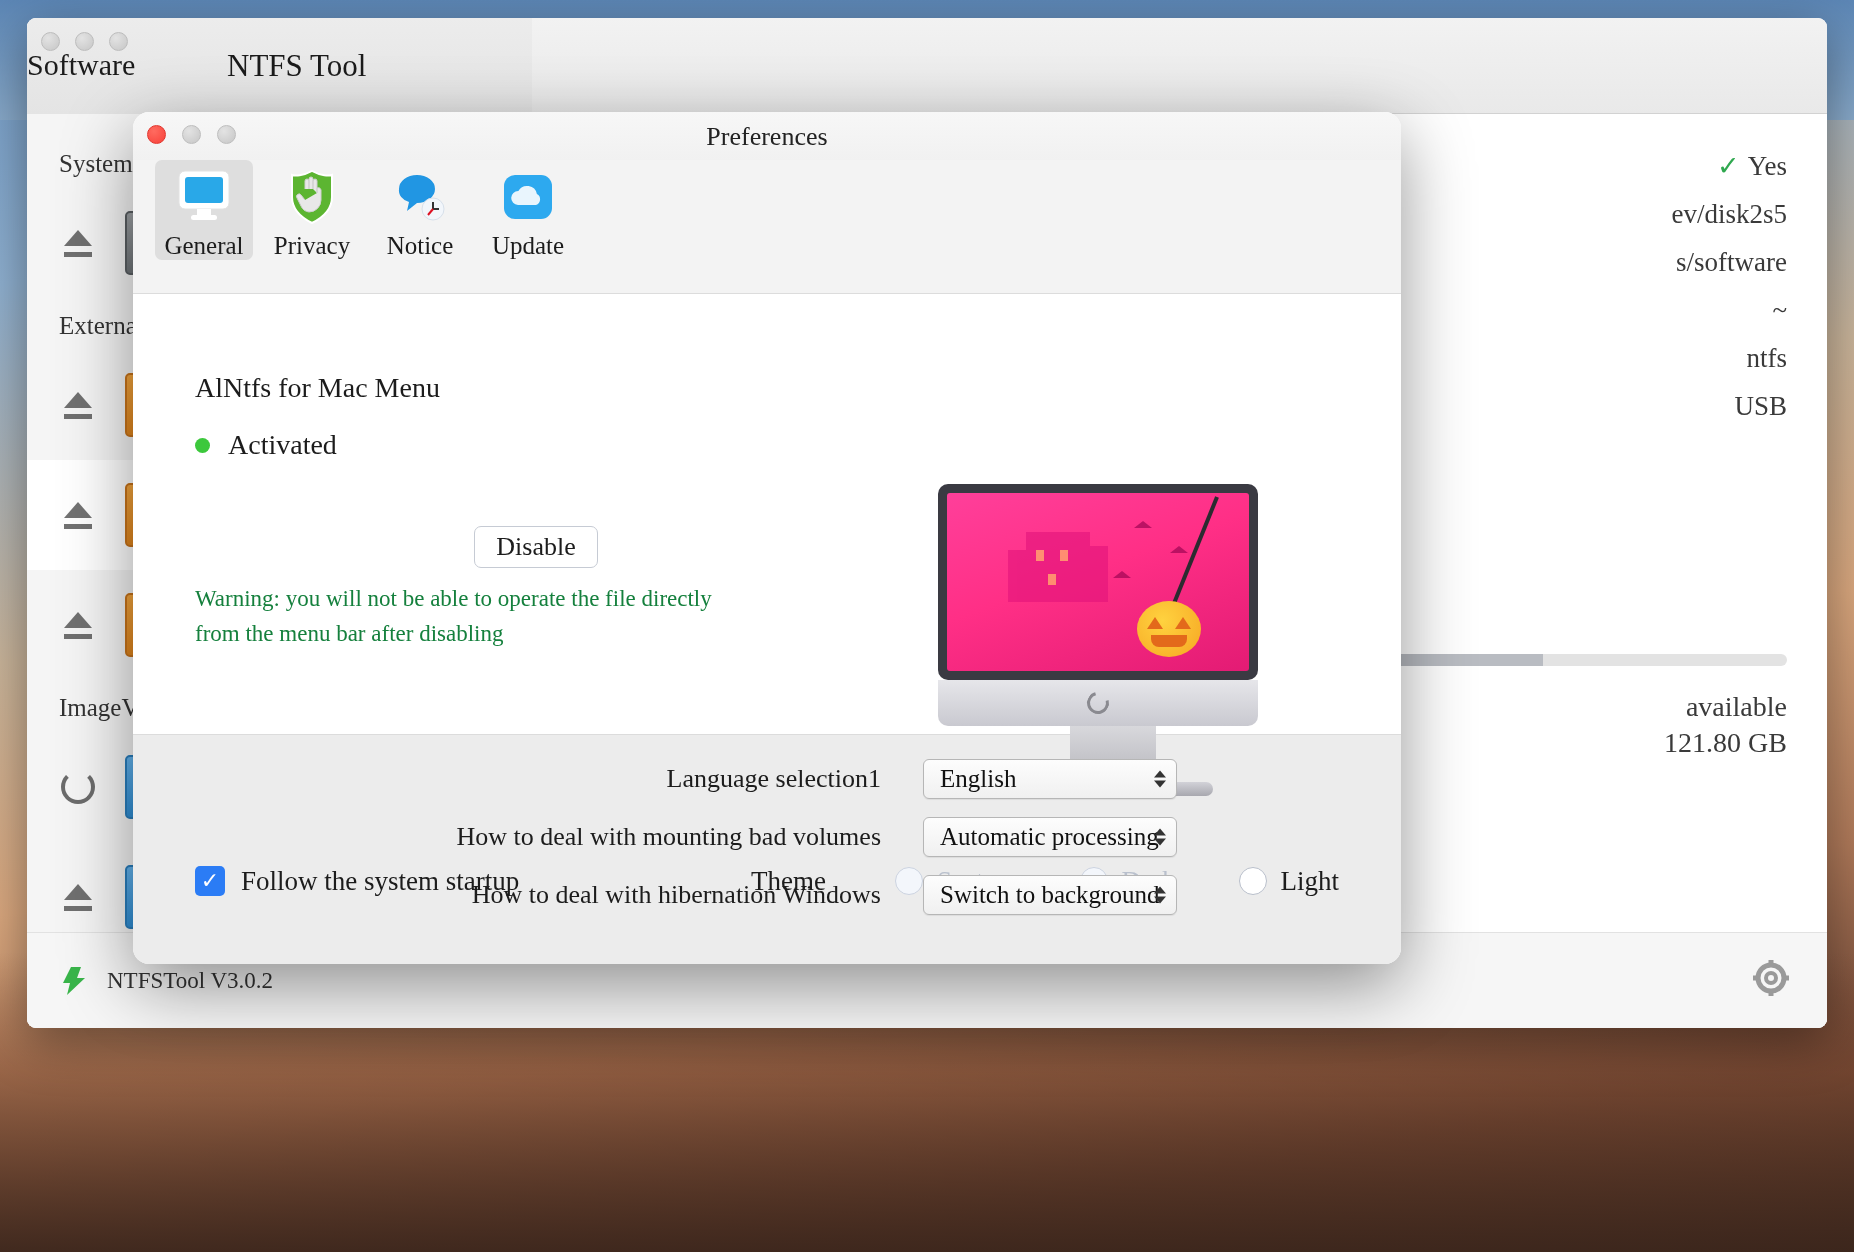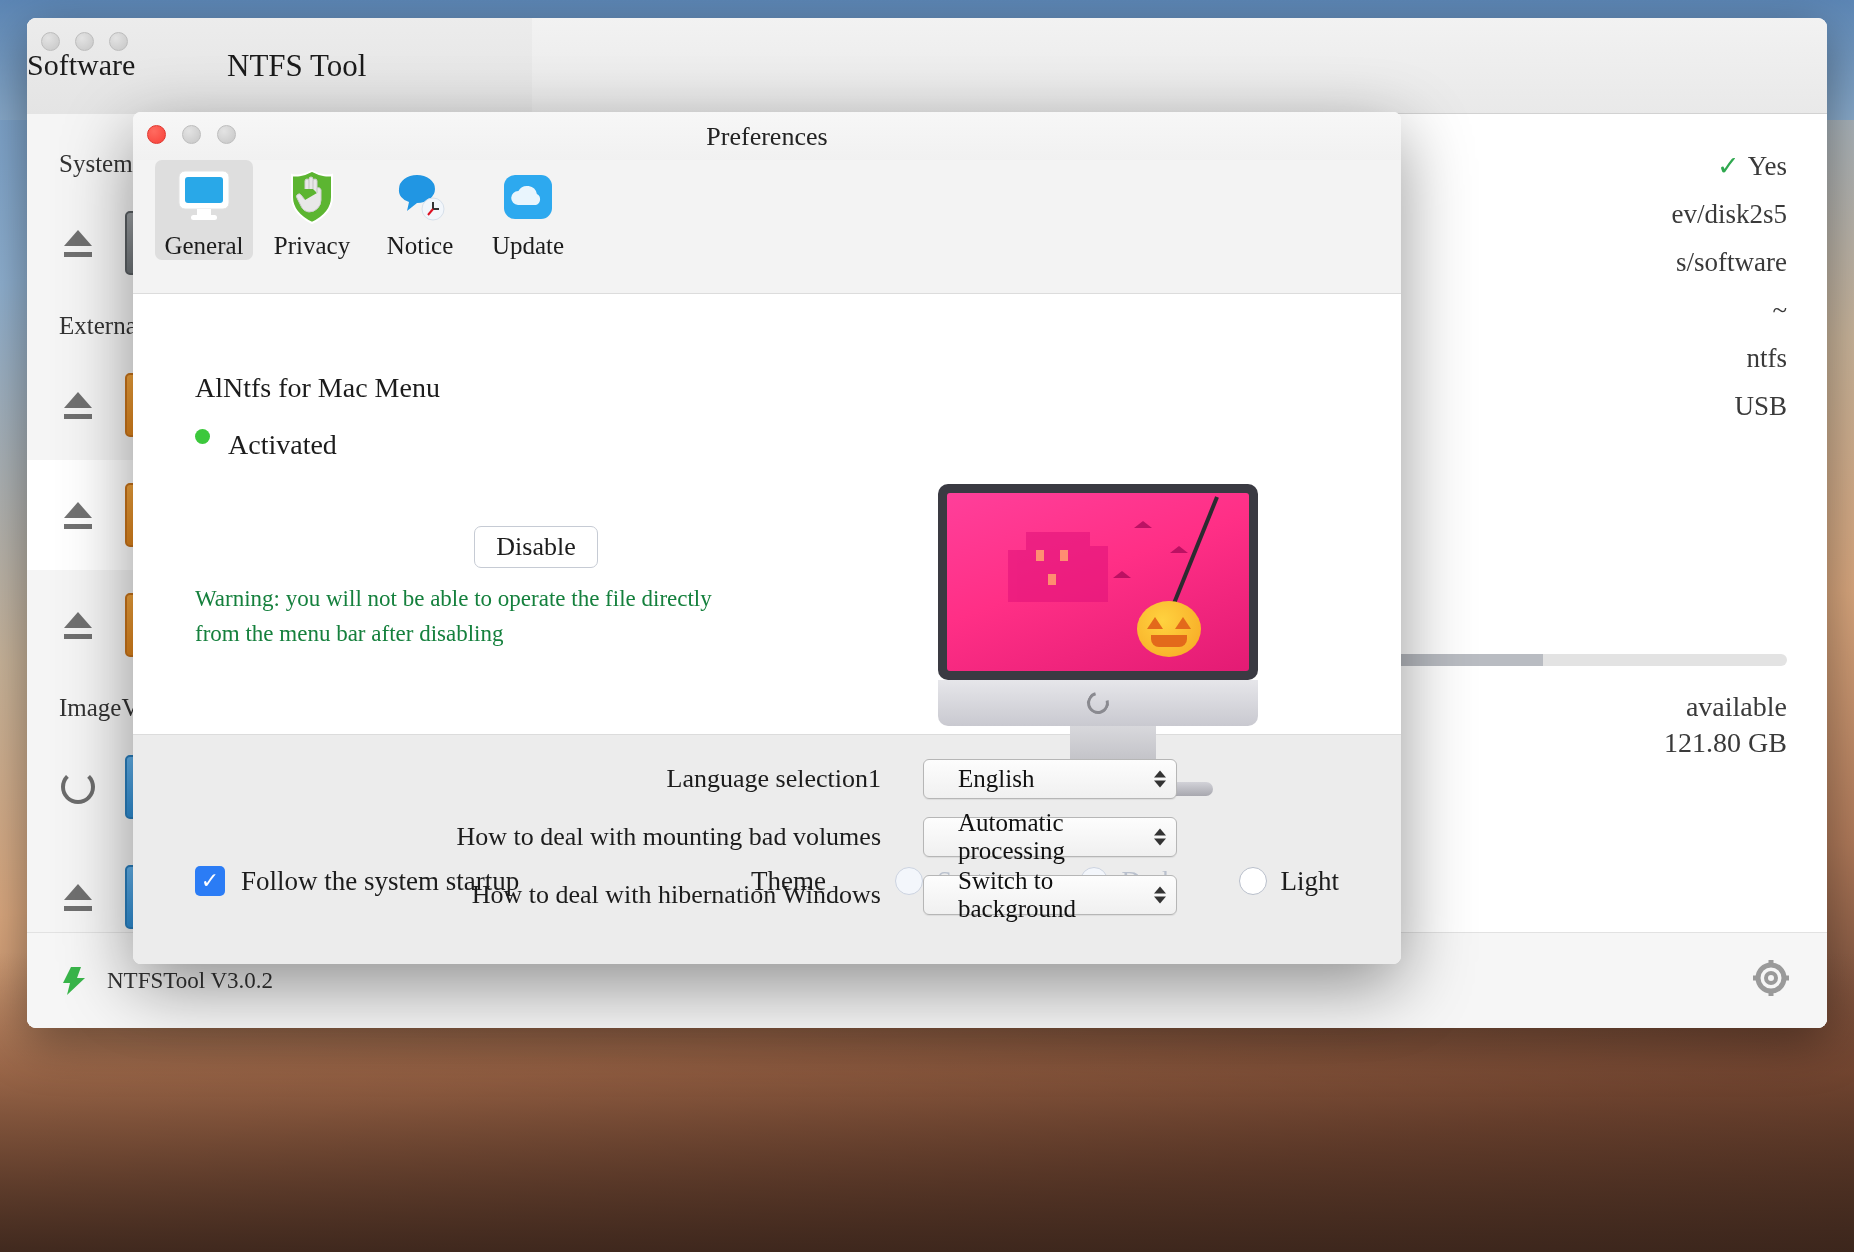--- a/index.html
+++ b/index.html
@@ -130,21 +130,21 @@
   .footer-label { font-size:23px; color:#333; }
   .gear {
     position:absolute; right: 36px; bottom: 30px;
     width: 40px; height: 40px;
   }
 
   
   .prefs {
     position:absolute; left: 133px; top: 112px;
     width: 1268px; height: 852px;
-    background:#fbfbfb; border-radius: 8px;
+    background:#fbfbfb; border-radius: 16px;
     box-shadow: 0 22px 70px rgba(0,0,0,0.42);
     overflow:hidden; display:flex; flex-direction:column;
   }
   .prefs-title {
     height: 48px; position:relative;
     background: linear-gradient(180deg,#f7f7f7,#f1f1f1);
   }
   .prefs-title .tt { position:absolute; left:0; right:0; top:10px; text-align:center; font-size:26px; color:#222;}
   .prefs-traffic { position:absolute; left: 14px; top: 13px; display:flex; gap:16px;}
   .prefs-toolbar {
@@ -154,21 +154,21 @@
   .tb-item {
     width: 98px; padding-top: 6px; text-align:center; border-radius:7px;
     cursor:pointer;
   }
   .tb-item.active { background:#dedede; }
   .tb-ico { height:62px; display:flex; align-items:center; justify-content:center; }
   .tb-label { font-size:25px; color:#1c1c1c; margin-top: 4px;}
 
   .prefs-main { flex:1; background:#ffffff; position:relative; }
   .sec-title { position:absolute; left: 62px; top: 78px; font-size: 28px; color:#1c1c1c;}
-  .status-row { position:absolute; left: 62px; top: 135px; display:flex; align-items:flex-start; }
+  .status-row { position:absolute; left: 62px; top: 135px; display:flex; align-items:center; }
   .dot-green { width:15px; height:15px; border-radius:50%; background:#3cc83c; margin-right: 18px;}
   .status-text { font-size:28px; color:#1c1c1c; }
   .disable-btn {
     position:absolute; left: 341px; top: 232px;
     width: 124px; height: 42px;
     background:#fff; border:1px solid #c6cbd4; border-radius:7px;
     font-size:26px; color:#1c1c1c; font-family:"Liberation Serif",serif;
     cursor:pointer;
   }
   .warning {
@@ -250,21 +250,21 @@
   }
   .form-label {
     width: 790px; text-align:right; padding-right: 42px;
     font-size: 26px; color:#1c1c1c;
   }
   .select-box {
     width: 254px; height: 40px; border-radius:6px;
     background: linear-gradient(180deg,#fdfdfd,#f0f0f0);
     border:1px solid #b6b6b6; box-shadow: 0 1px 1px rgba(0,0,0,.07);
     display:flex; align-items:center; position:relative;
-    padding-left: 34px; font-size: 25px; color:#111;
+    padding-left: 16px; font-size: 25px; color:#111;
   }
   .select-arrows {
     position:absolute; right: 10px; top: 50%; transform:translateY(-50%);
     display:flex; flex-direction:column; gap:3px;
   }
   .ar-up { width:0;height:0;border-left:6px solid transparent;border-right:6px solid transparent;border-bottom:7px solid #333;}
   .ar-dn { width:0;height:0;border-left:6px solid transparent;border-right:6px solid transparent;border-top:7px solid #333;}
 </style>
 </head>
 <body>

